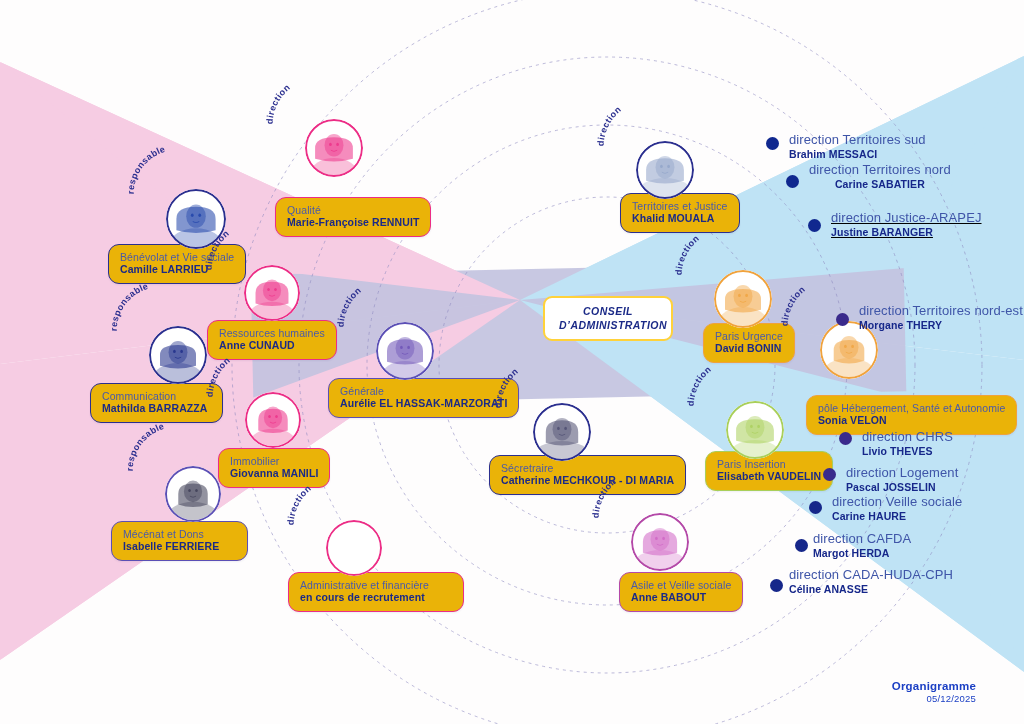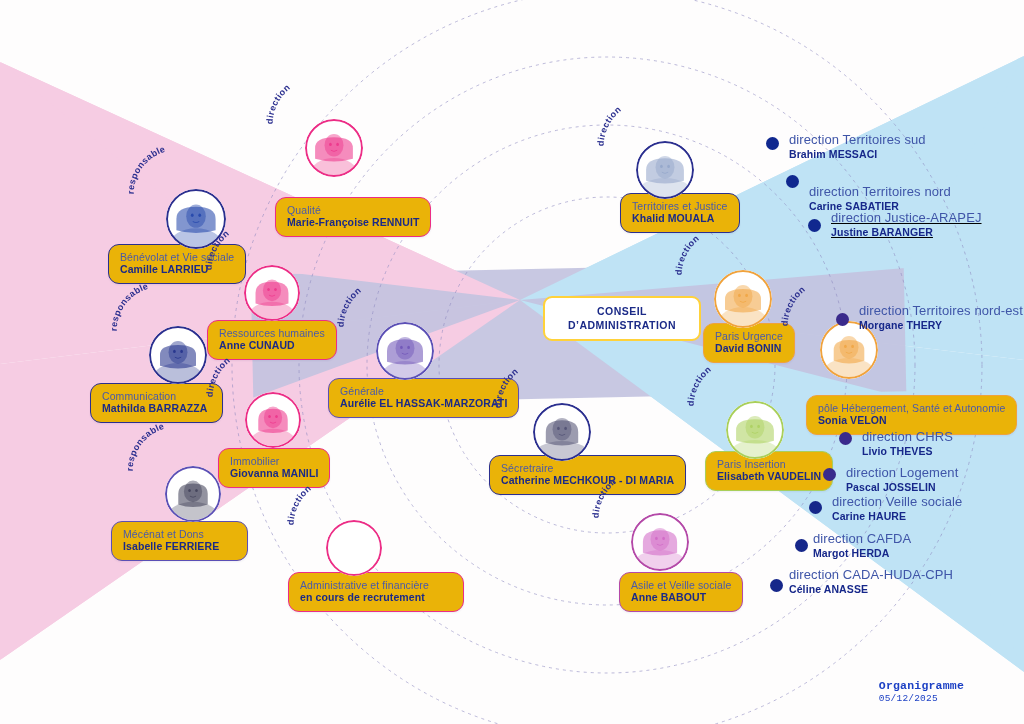--- a/index.html
+++ b/index.html
@@ -53,21 +53,21 @@
   .leaf .txt .name{font-size:10.5px;color:#16278A;font-weight:bold;letter-spacing:.1px;}
 
   
   #board{
     position:absolute;background:#FFFFFF;border:2px solid #FFD23A;border-radius:9px;
     text-align:center;padding:7px 14px;box-sizing:border-box;
   }
   #board div{font-size:10.5px;font-weight:bold;color:#1B2A87;letter-spacing:.45px;line-height:1.3;}
 
   
-  #footer{position:absolute;right:60px;bottom:20px;text-align:left;font-family:Liberation Mono, monospace;}
+  #footer{position:absolute;right:48px;bottom:20px;text-align:right;}
   #footer .t{font-size:11.5px;font-weight:bold;color:#1B3FC4;letter-spacing:.2px;}
   #footer .d{font-size:9.5px;color:#1B3FC4;letter-spacing:.2px;margin-top:1px;}
 </style>
 </head>
 <body>
 
 <div id="stage">
 
   <svg class="bg" viewBox="0 0 1024 724">
     <defs>
@@ -92,21 +92,21 @@
 
       <g fill="none" stroke="#8E8AC0" stroke-width="0.8" stroke-dasharray="3 4" opacity="0.75">
         <circle cx="607" cy="365" r="168"></circle>
         <circle cx="607" cy="365" r="240"></circle>
         <circle cx="607" cy="365" r="308"></circle>
         <circle cx="607" cy="365" r="375"></circle>
       </g>
     </g>
   </svg>
 
-  <div id="board" style="left:543px;top:296px;width:158px;">
+  <div id="board" style="left:543px;top:296px;width:130px;font-style:italic;">
     <div>CONSEIL</div>
     <div>D’ADMINISTRATION</div>
   </div>
 
   <div id="nodes-layer">
       <div class="node">
         <div class="card" style="left: 275px; top: 197px; min-width: 125px; border-color: rgb(236, 45, 134);">
           <div class="role">Qualité</div>
           <div class="name">Marie-Françoise RENNUIT</div>
         </div>
@@ -572,21 +572,21 @@
   <div id="leaves-layer">
       <div class="leaf">
         <div class="dot" style="left: 766px; top: 137px; background: rgb(16, 40, 143);"></div>
         <div class="txt" style="left: 789px; top: 132px;">
           <div class="role">direction Territoires sud</div>
           <div class="name">Brahim MESSACI</div>
         </div>
       </div>
       <div class="leaf">
         <div class="dot" style="left: 786px; top: 175px; background: rgb(16, 40, 143);"></div>
-        <div class="txt" style="left: 809px; top: 184px;">
+        <div class="txt" style="left: 809px; top: 162px; text-align: center;">
           <div class="role">direction Territoires nord</div>
           <div class="name">Carine SABATIER</div>
         </div>
       </div>
       <div class="leaf">
         <div class="dot" style="left: 808px; top: 219px; background: rgb(16, 40, 143);"></div>
         <div class="txt" style="left: 831px; top: 210px; text-decoration: underline;">
           <div class="role">direction Justice-ARAPEJ</div>
           <div class="name">Justine BARANGER</div>
         </div>

